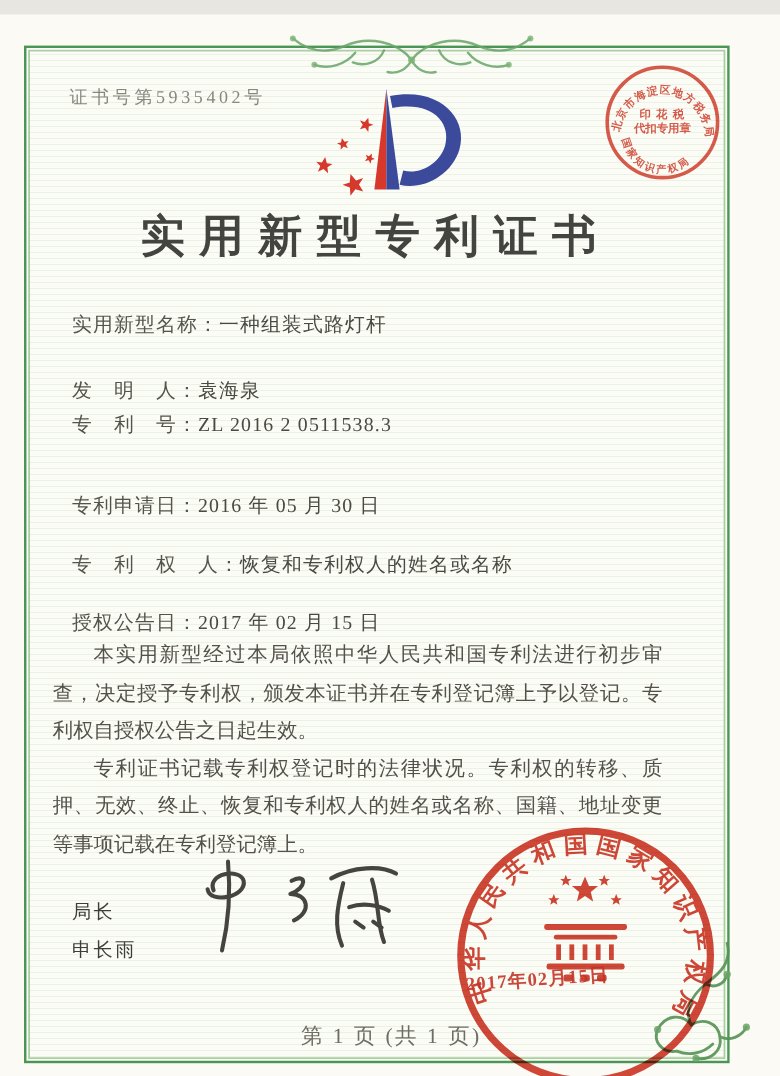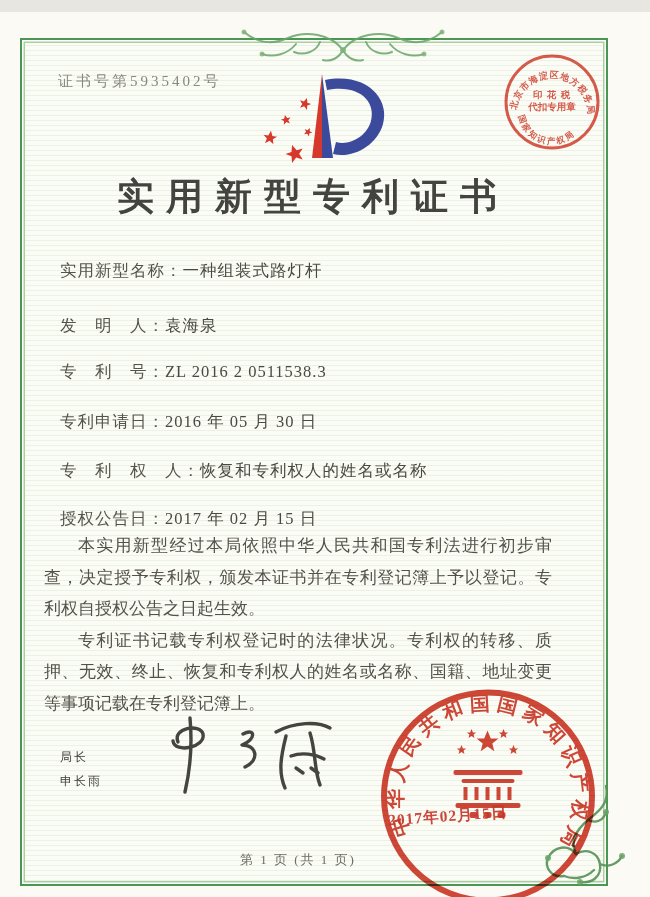--- a/index.html
+++ b/index.html
@@ -33,39 +33,39 @@
   .field-row .lbl{color:#55544c;}
   .field-row .val{color:#4a4942;}
   .body-text{
     position:absolute;left:44px;top:518px;width:508px;
     font-size:17px;line-height:1.86;color:#53514a;text-align:justify;
   }
   .body-text p{margin:0;text-indent:2em;}
   .director{
     position:absolute;left:60px;top:733px;
     font-family:"Liberation Sans","DejaVu Sans",sans-serif;
-    font-size:12px;color:#3e3d38;letter-spacing:2px;line-height:2.0;
+    font-size:16px;color:#3e3d38;letter-spacing:2px;line-height:2.0;
   }
   .signature{position:absolute;left:148px;top:698px;width:215px;height:105px;}
   .office-seal{
     position:absolute;left:372px;top:672px;width:232px;height:225px;
     opacity:0.93;mix-blend-mode:multiply;
   }
   .seal-date{
     position:absolute;left:388px;top:792px;width:180px;
     color:#c43527;font-size:15.5px;font-weight:bold;letter-spacing:1px;
     transform:rotate(-4deg);opacity:0.9;
   }
   .tax-seal{
     position:absolute;left:502px;top:40px;width:100px;height:100px;
     opacity:0.88;mix-blend-mode:multiply;
   }
   .footer{
-    position:absolute;left:48px;top:839px;width:500px;text-align:center;
-    font-size:13px;color:#6e6d63;letter-spacing:2px;
+    position:absolute;left:76px;top:839px;width:500px;text-align:center;
+    font-size:18px;color:#6e6d63;letter-spacing:2px;
   }
   .ornament-top{position:absolute;left:236px;top:4px;width:215px;height:56px;}
   .ornament-corner{position:absolute;left:540px;top:772px;width:90px;height:110px;}
 </style>
 </head>
 <body>
 
 <div class="page">
 
   <div class="frame"></div>
@@ -142,21 +142,21 @@
   </svg>
 
   <div class="title">实用新型专利证书</div>
 
   <div class="field-row" style="top:303px">
     <span class="lbl">发　明　人：</span><span class="val">袁海泉</span>
   </div>
   <div class="field-row" style="top:248px">
     <span class="lbl">实用新型名称：</span><span class="val">一种组装式路灯杆</span>
   </div>
-  <div class="field-row" style="top:349px">
+  <div class="field-row" style="top:331px">
     <span class="lbl">专　利　号：</span><span class="val">ZL 2016 2 0511538.3</span>
   </div>
   <div class="field-row" style="top:399px">
     <span class="lbl">专利申请日：</span><span class="val">2016 年 05 月 30 日</span>
   </div>
   <div class="field-row" style="top:448px">
     <span class="lbl">专　利　权　人：</span><span class="val">恢复和专利权人的姓名或名称</span>
   </div>
   <div class="field-row" style="top:496px">
     <span class="lbl">授权公告日：</span><span class="val">2017 年 02 月 15 日</span>

